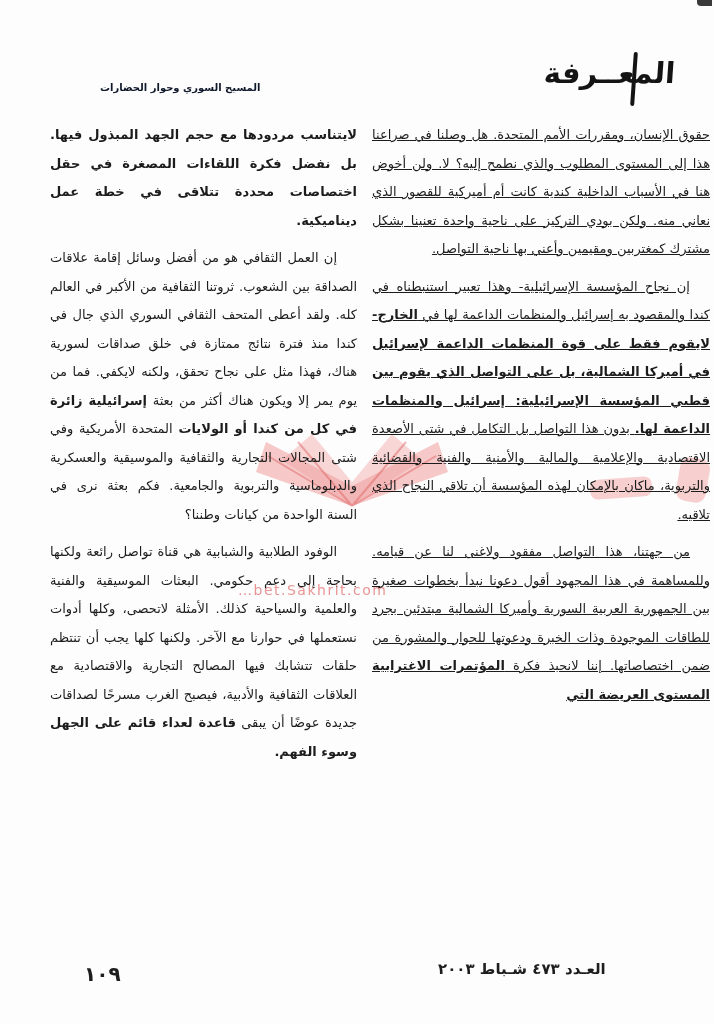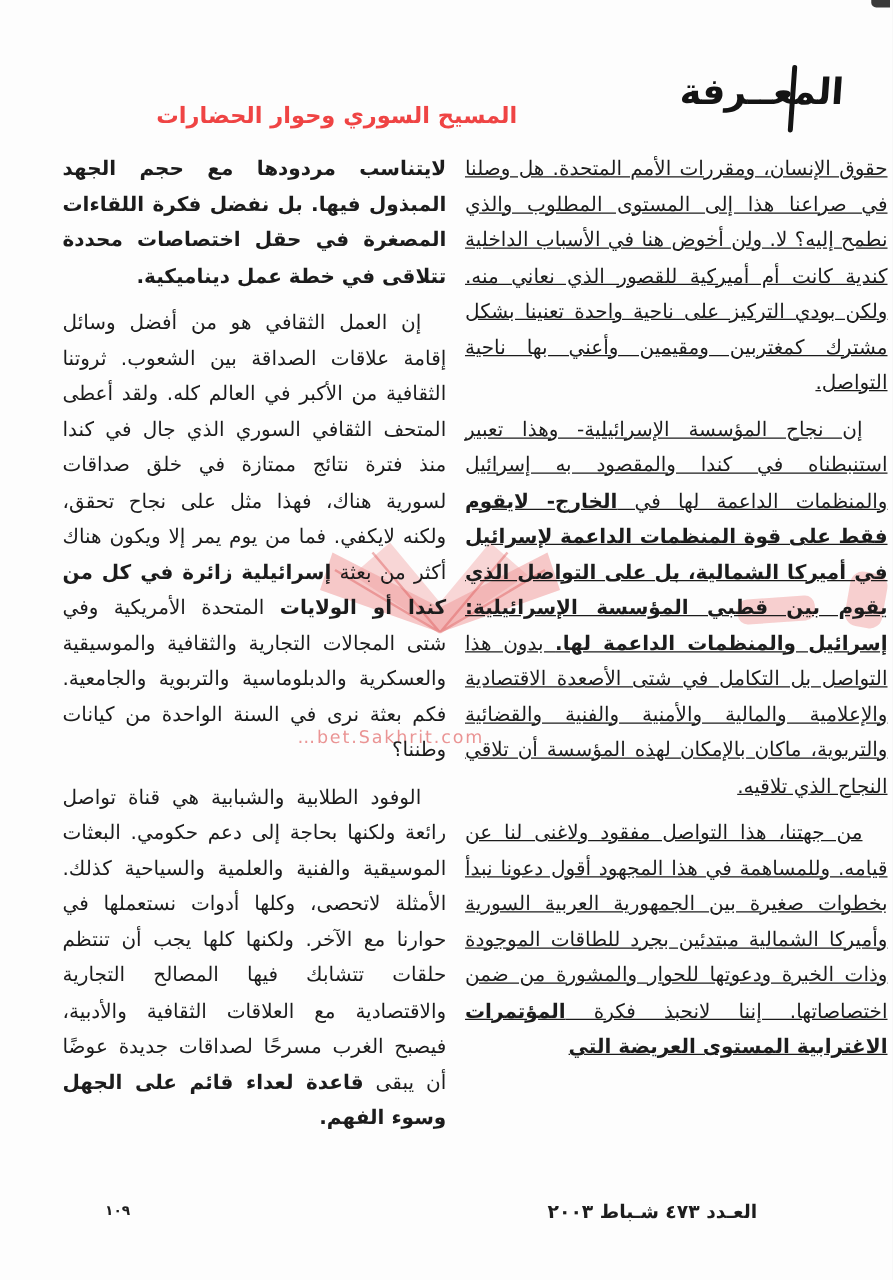--- a/index.html
+++ b/index.html
@@ -8,38 +8,38 @@
     width:714px;height:1024px;
     background:#fdfdfd;
     overflow:hidden;
     outline:1px solid #e4e4e4;
     font-family:"DejaVu Sans",sans-serif;
     direction:rtl;
   }
   
   .running-title{
     position:absolute;top:82px;left:100px;
-    font-size:18px;font-weight:bold;color:#ef4444;
-    letter-spacing:0.5px;z-index:2;margin-left:25px;
+    font-size:10px;font-weight:bold;color:#0f172a;
+    letter-spacing:0.5px;z-index:2;
   }
   .logo{
     position:absolute;top:56px;left:544px;
     font-size:29px;font-weight:bold;color:#141414;
     transform:skewX(-4deg);z-index:2;white-space:nowrap;
   }
   .logo-stroke{
     position:absolute;top:52px;left:632px;
     width:4px;height:54px;background:#141414;
     transform:rotate(4deg);border-radius:2px;z-index:2;
   }
   
   .col{
     position:absolute;top:121px;
     text-align:justify;
-    font-size:16px;line-height:28.5px;color:#1c1c1c;
+    font-size:13px;line-height:28.5px;color:#1c1c1c;
     z-index:1;
   }
   .col-right{left:372px;width:338px;text-decoration:underline;}
   .col-left{left:50px;width:307px;}
   .para{margin:0 0 9px 0;}
   .para.indent{text-indent:20px;}
   .b{font-weight:bold;}
   
   .wm-book{position:absolute;top:430px;left:248px;width:208px;height:82px;z-index:0;}
   .wm-text{
@@ -58,21 +58,21 @@
   .smudge{position:absolute;background:rgba(240,150,150,0.45);z-index:0;}
   .smudge-1{top:478px;left:590px;width:62px;height:20px;border-radius:8px;transform:rotate(-4deg);}
   .smudge-2{top:458px;left:678px;width:30px;height:44px;border-radius:10px;transform:rotate(10deg);}
   
   .issue-line{
     position:absolute;top:960px;left:438px;
     font-size:15px;font-weight:bold;color:#1d1d1d;z-index:2;white-space:nowrap;
   }
   .page-number{
     position:absolute;top:962px;left:84px;
-    font-size:11px;font-weight:bold;color:#1d1d1d;z-index:2;
+    font-size:20px;font-weight:bold;color:#1d1d1d;z-index:2;
   }
   
   .speck{
     position:absolute;top:0;left:697px;width:15px;height:6px;
     background:#3a3a3a;border-radius:0 0 0 4px;z-index:3;
   }
 </style>
 </head>
 <body>
 

